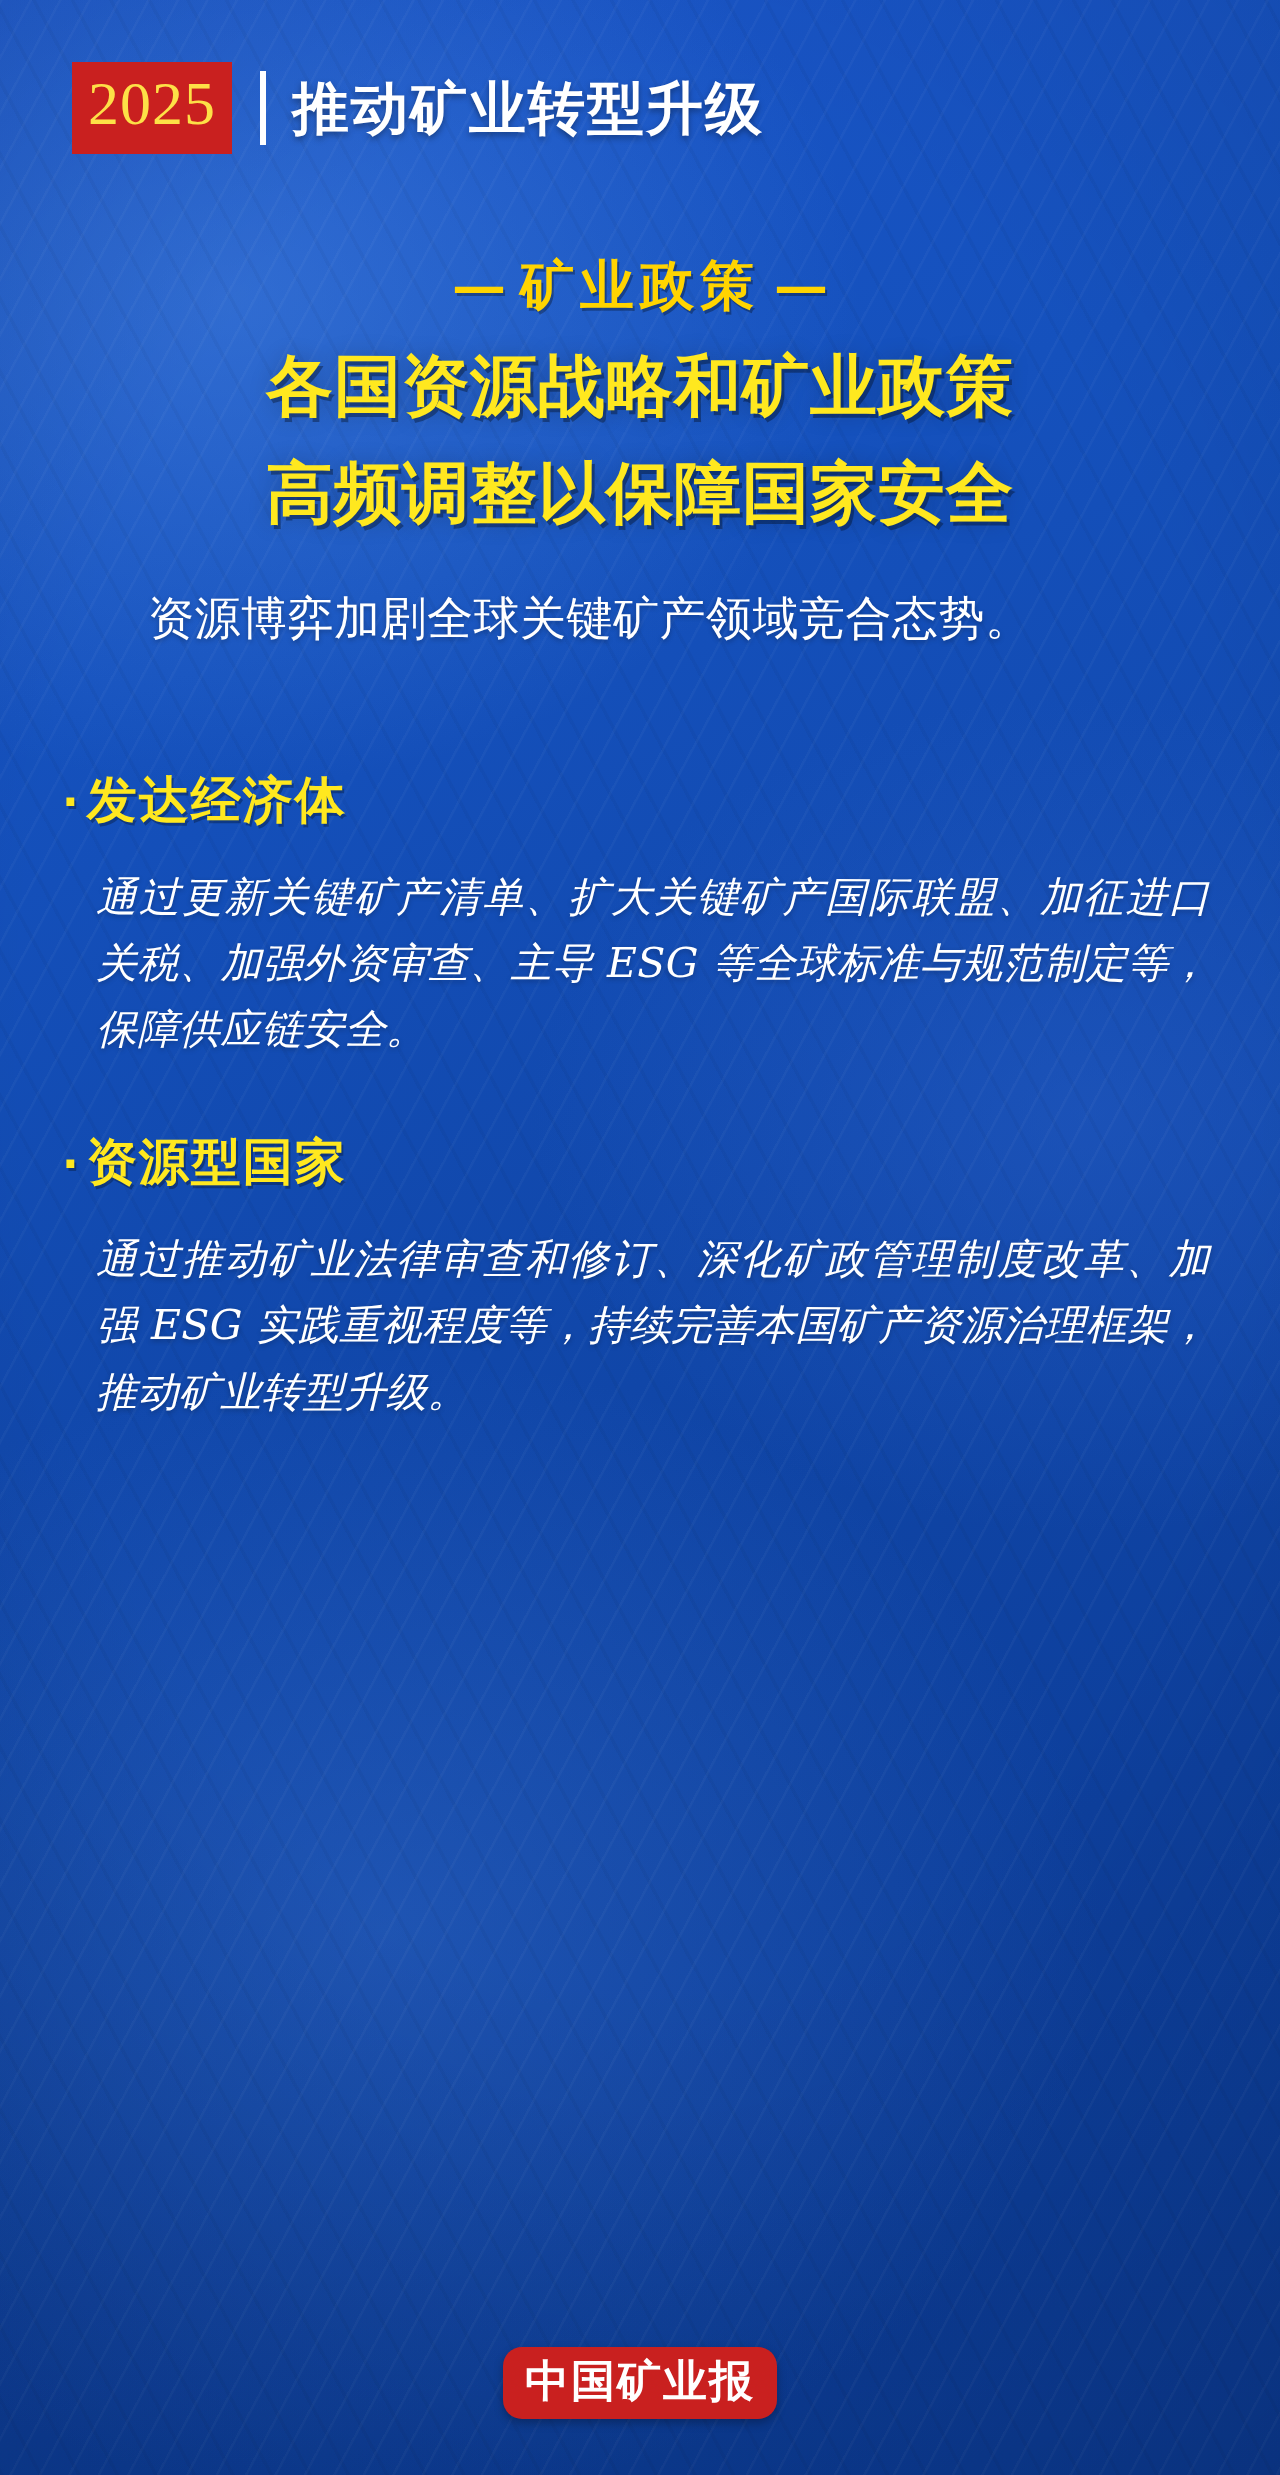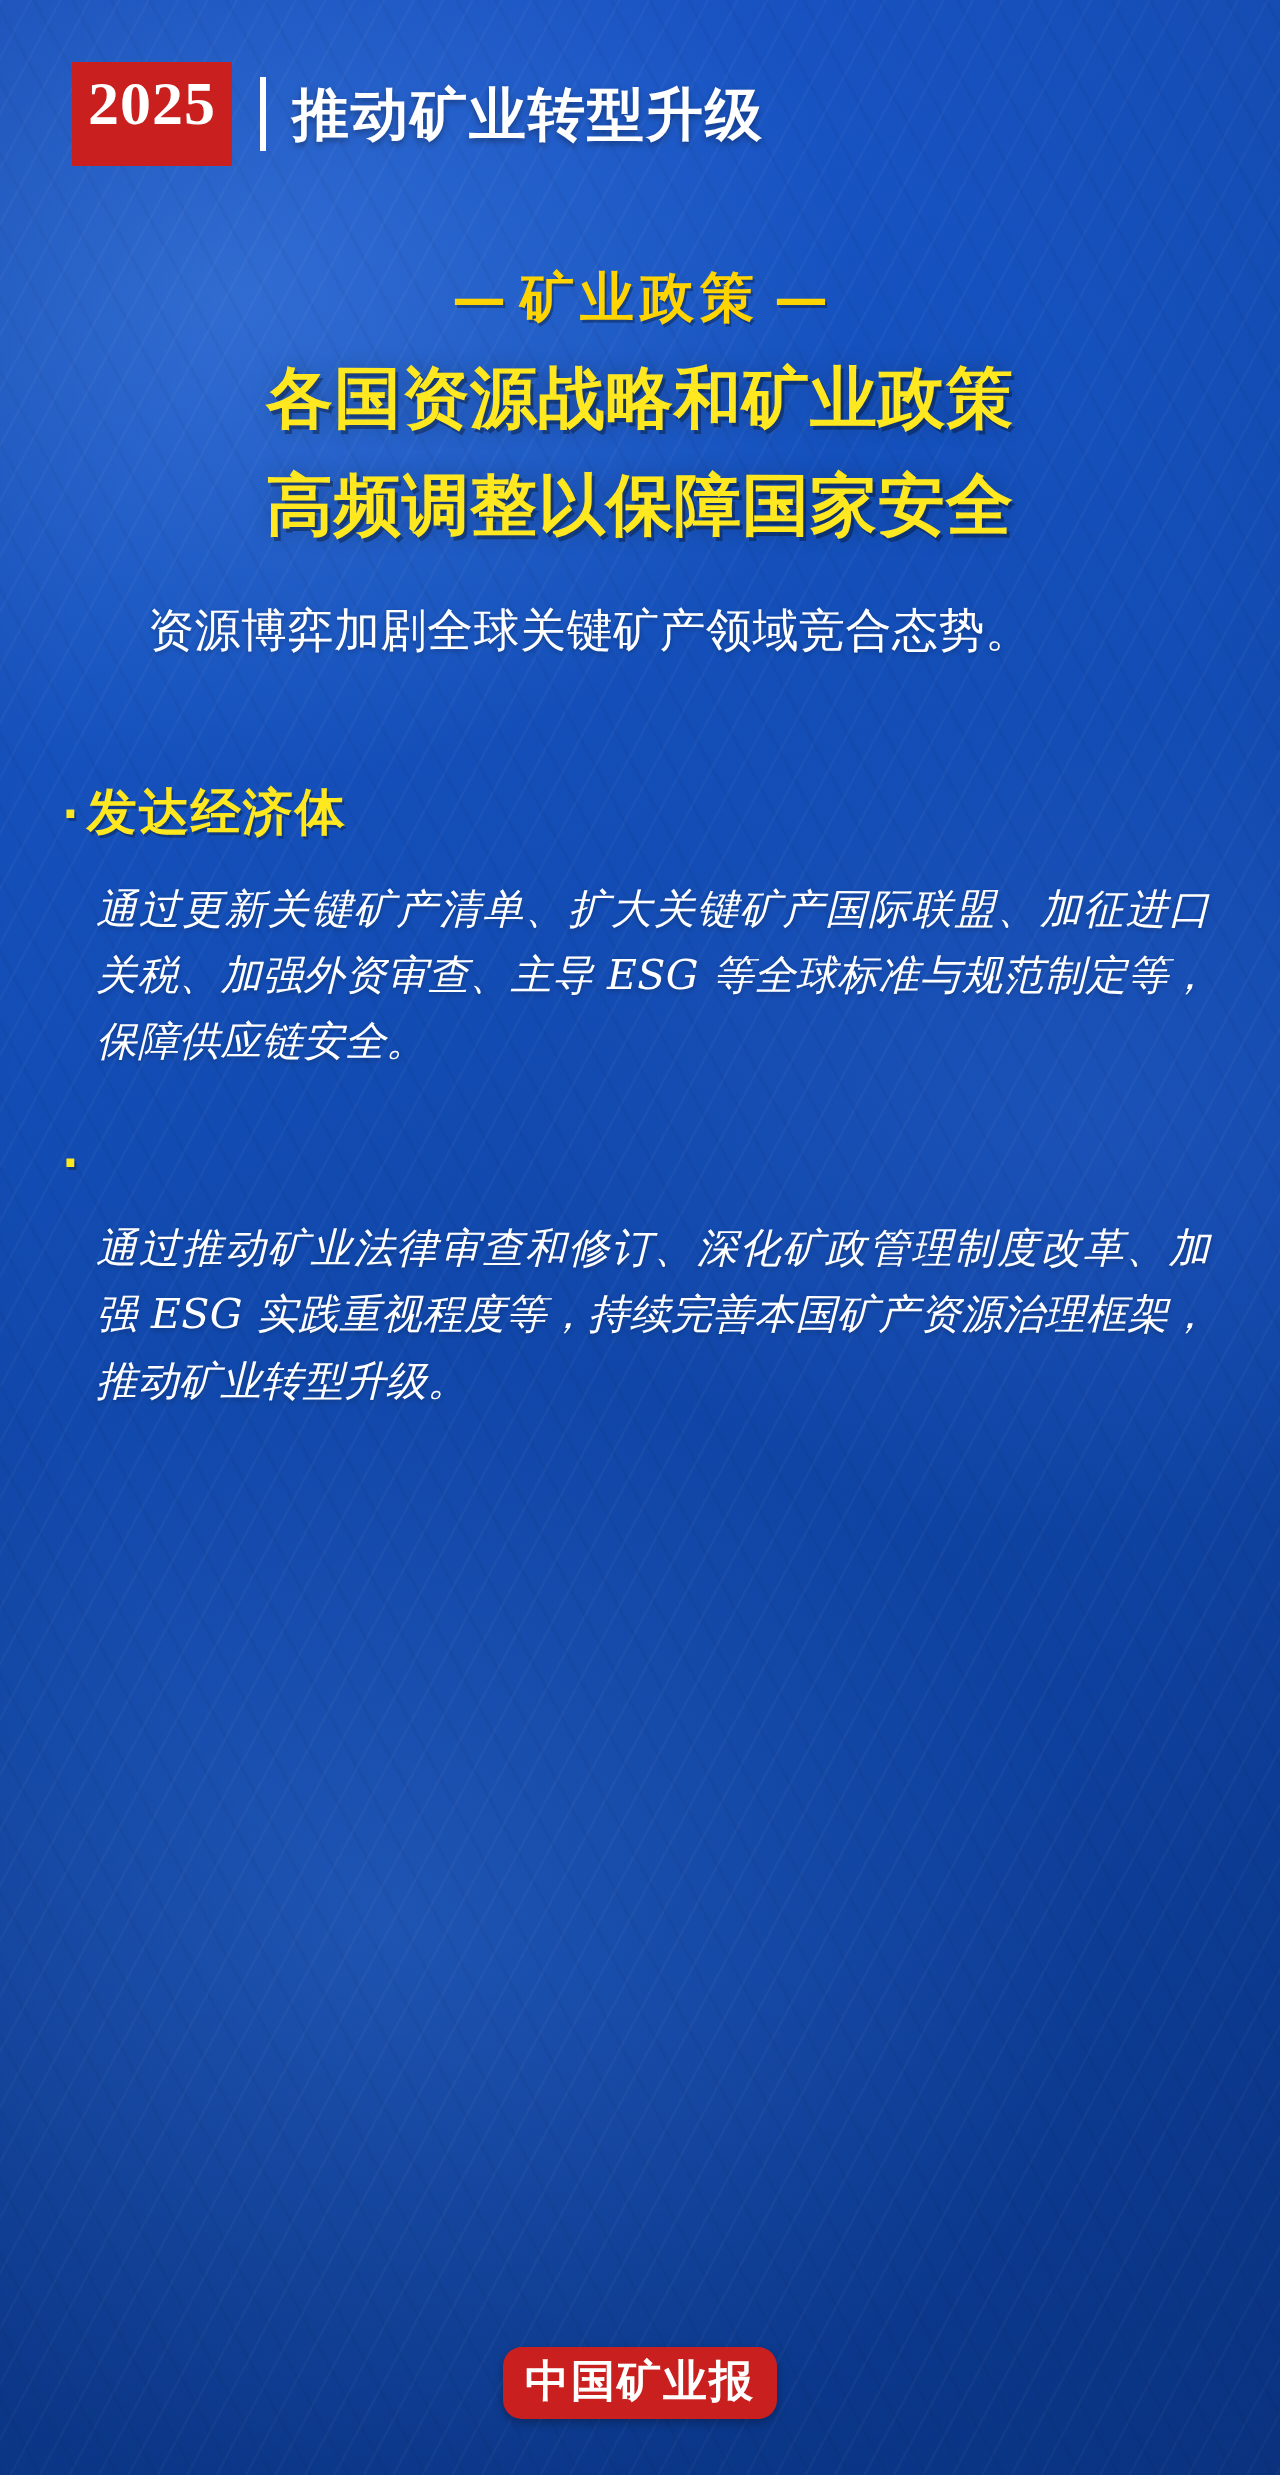--- a/index.html
+++ b/index.html
@@ -48,26 +48,26 @@
 
   
   .header {
     display: flex;
     align-items: center;
     padding-top: 62px;
     padding-left: 10px;
   }
   .year-badge {
     background: #c9201f;
-    color: #ffffff;
+    color: #fde047;
     font-family: "Liberation Serif", serif;
-    font-weight: bold;
+    font-weight: normal;
     font-size: 62px;
     line-height: 1;
-    padding: 10px 16px 32px 16px;
+    padding: 10px 16px 20px 16px;
     letter-spacing: 1px;
   }
   .divider-bar {
     width: 6px;
     height: 74px;
     background: #ffffff;
     margin: 0 26px 0 28px;
   }
   .header-title {
     color: #ffffff;
@@ -210,20 +210,21 @@
         <div class="section-head">
           <span class="bullet-dot">·</span>
           <span>发达经济体</span>
         </div>
         <div class="section-body">通过更新关键矿产清单、扩大关键矿产国际联盟、加征进口关税、加强外资审查、主导 ESG 等全球标准与规范制定等，保障供应链安全。</div>
       </div>
 
       <div class="section">
         <div class="section-head">
           <span class="bullet-dot">·</span>
+          <span>资源型国家</span>
         </div>
         <div class="section-body">通过推动矿业法律审查和修订、深化矿政管理制度改革、加强 ESG 实践重视程度等，持续完善本国矿产资源治理框架，推动矿业转型升级。</div>
       </div>
 
     </div>
   </div>
 
   <div class="footer">
     <div class="logo">中国矿业报</div>
   </div>

